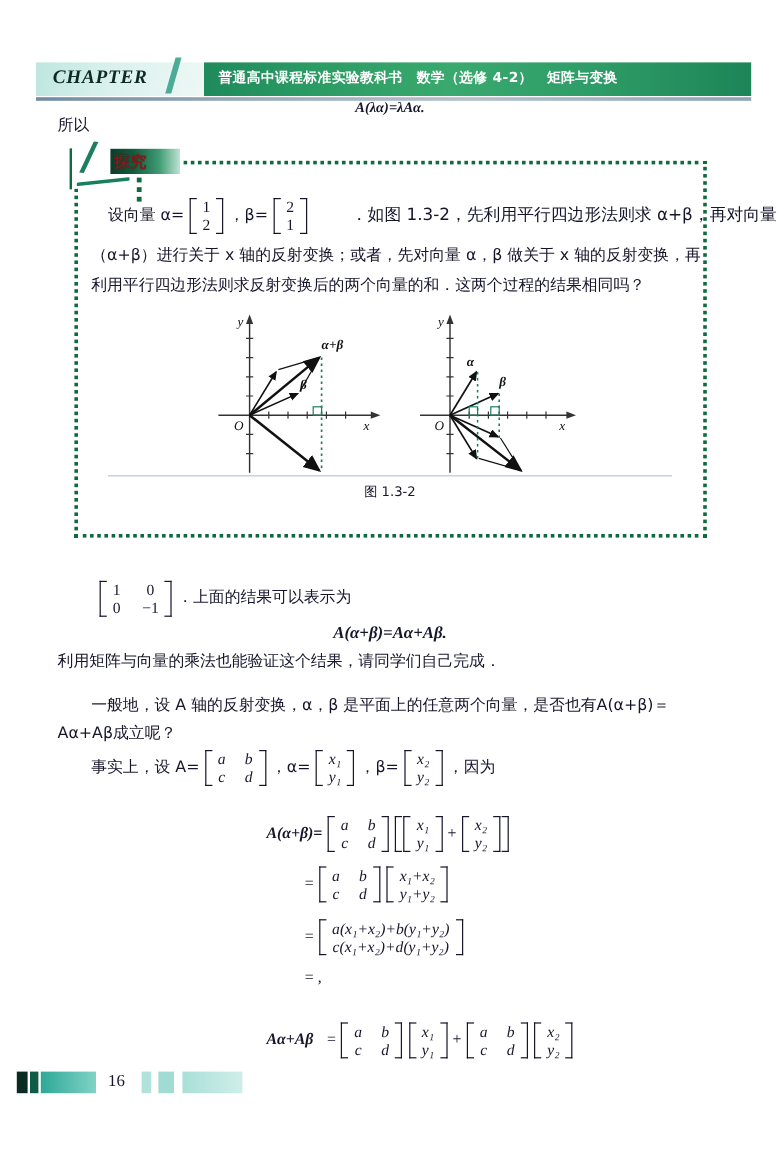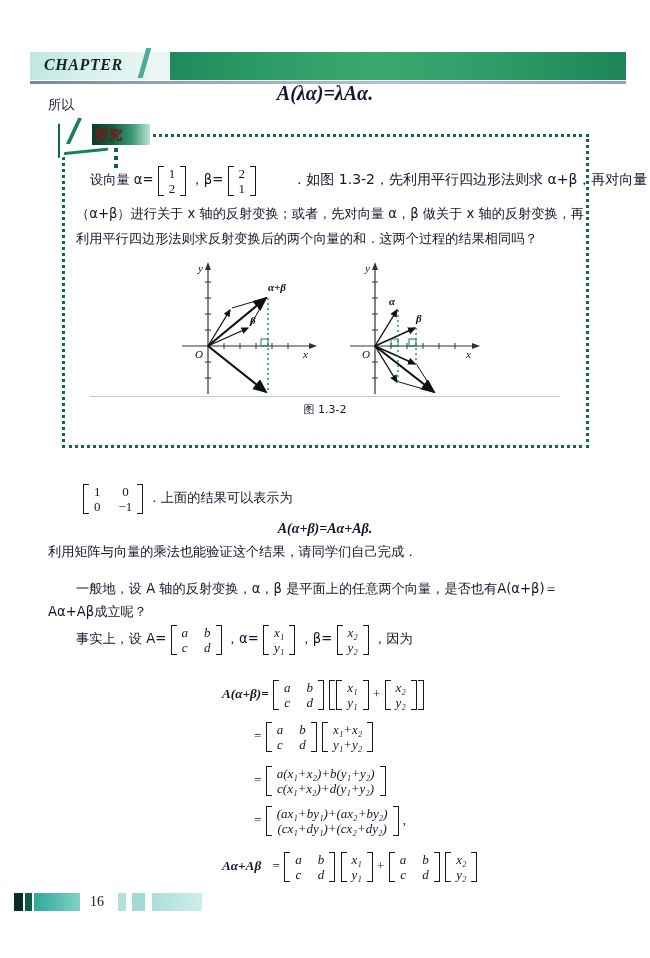--- a/index.html
+++ b/index.html
@@ -153,26 +153,27 @@
         background:linear-gradient(90deg,#a9e0d7 0%,#cfeee9 100%);}
 </style>
 </head>
 <body>
 
 <div class="header">
   <div class="header-chapter"></div>
   <div class="header-slash"></div>
   <div class="header-chapter-label">CHAPTER</div>
   <div class="header-band"></div>
+  <div class="header-title">普通高中课程标准实验教科书　数学（选修 4-2）　矩阵与变换</div>
   <div class="header-rule"></div>
 </div>
 
 <div class="txt" style="left:48px;top:60px;margin-top:34px;">所以</div>
 
-<div class="mathline" style="left:0;right:0;top:82px;text-align:center;font-size:20px;font-weight:bold;font-style:italic;">A(λα)=λAα.</div>
+<div class="mathline" style="left:0;right:0;top:82px;text-align:center;font-size:12px;font-weight:bold;font-style:italic;">A(λα)=λAα.</div>
 
 <div class="explore-box"></div>
 
 <div class="explore-badge">
   <div class="badge-book"></div>
   <div class="badge-swoosh"></div>
   <div class="badge-chip"></div>
   <div class="badge-text">探究</div>
   <div class="badge-dots">
     <i></i>
@@ -474,32 +475,20 @@
       <tr>
             <td>c(x₁+x₂)+d(y₁+y₂)</td>
           </tr>
     </tbody>
       </table>
   </span>
 </div>
 
 <div class="mathline" style="left:254px;top:806px;font-size:13.2px;">
   <span style="font-style:normal;">=</span>
-  <span class="mat">
-    <table>
-      <tbody>
-          <tr>
-            <td>(ax₁+by₁)+(ax₂+by₂)</td>
-          </tr>
-      <tr>
-            <td>(cx₁+dy₁)+(cx₂+dy₂)</td>
-          </tr>
-    </tbody>
-      </table>
-  </span>
   <span style="font-style:normal;">,</span>
 </div>
 
 <div class="mathline" style="left:222px;top:852px;font-size:13.2px;">
   <span style="font-weight:bold;font-style:italic;margin-right:8px;">Aα+Aβ</span>
   <span style="font-style:normal;">=</span>
   <span class="mat">
     <table>
       <tbody>
           <tr>

